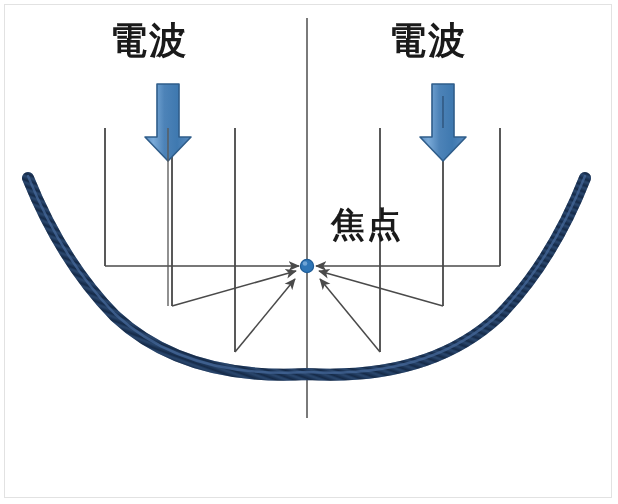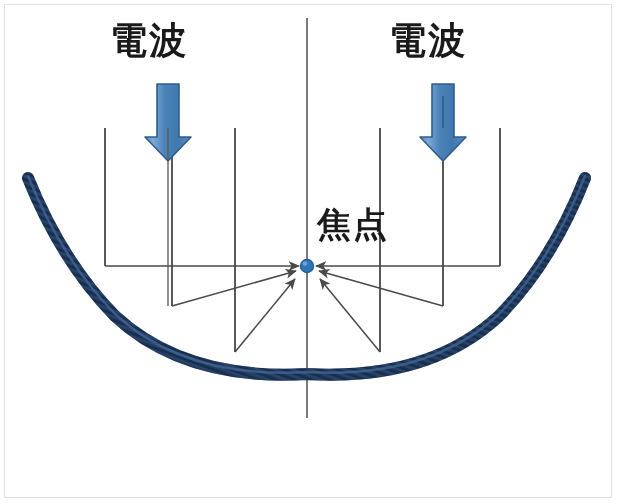--- a/index.html
+++ b/index.html
@@ -46,21 +46,21 @@
     left: 110px;
     top: 22px;
     font-size: 37px;
   }
   #label-wave-right {
     left: 389px;
     top: 22px;
     font-size: 37px;
   }
   #label-focus {
-    left: 317px;
+    left: 331px;
     top: 207px;
     font-size: 34px;
   }
   #label-axis {
     left: 237px;
     top: 432px;
     font-size: 37px;
   }
 </style>
 </head>

